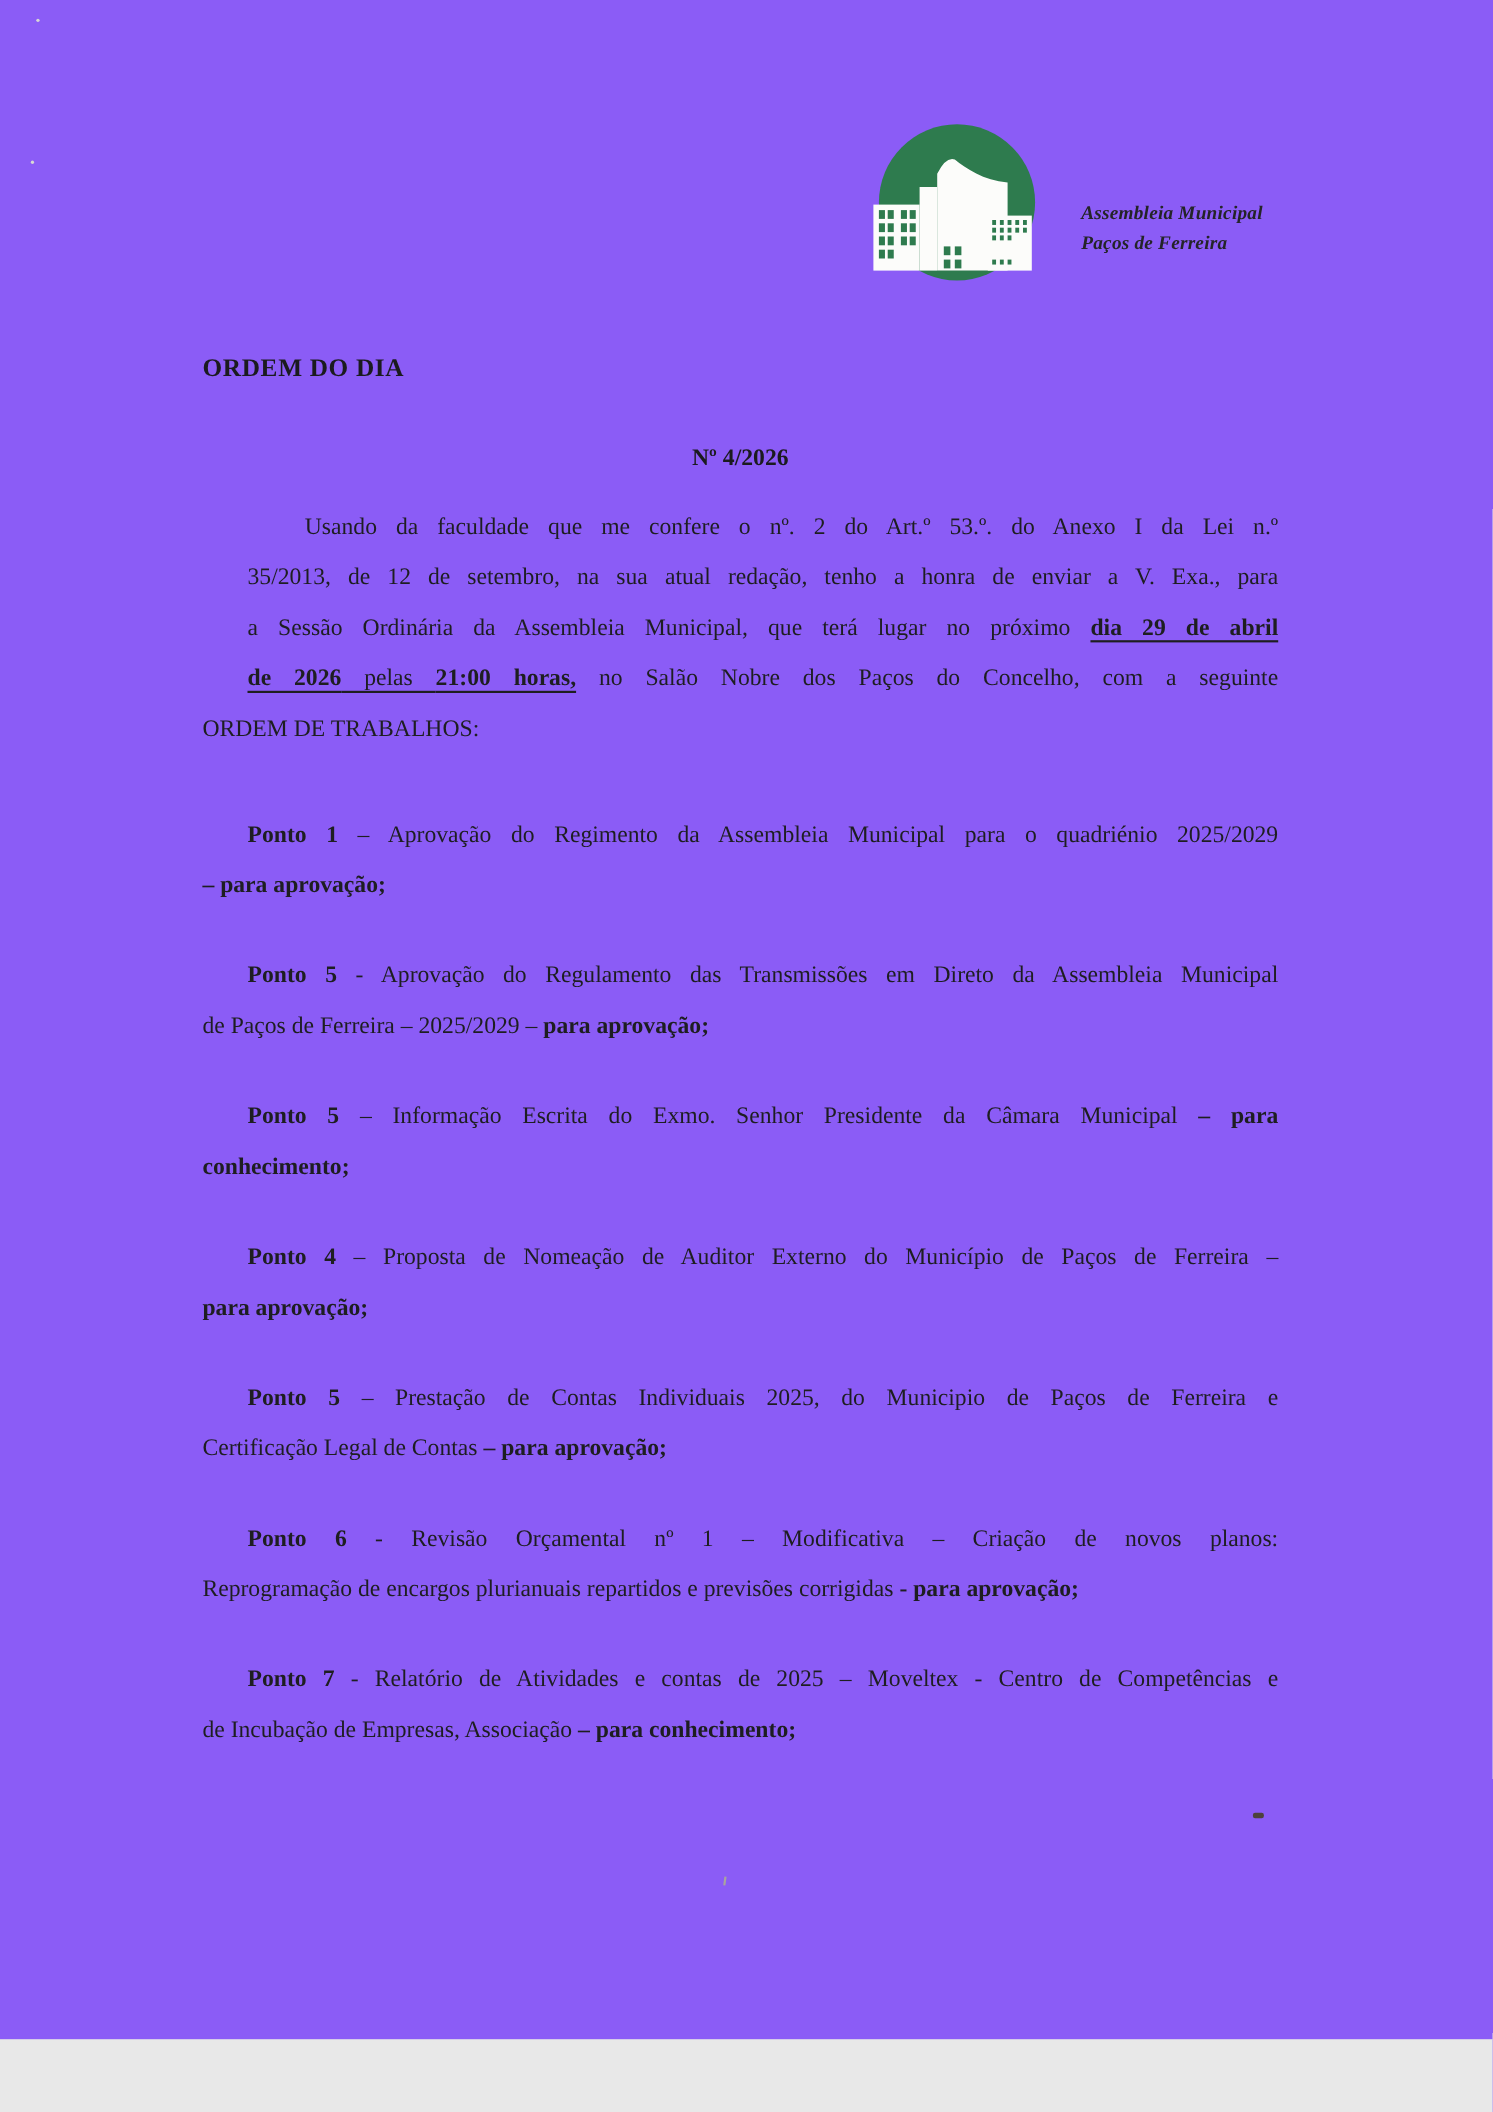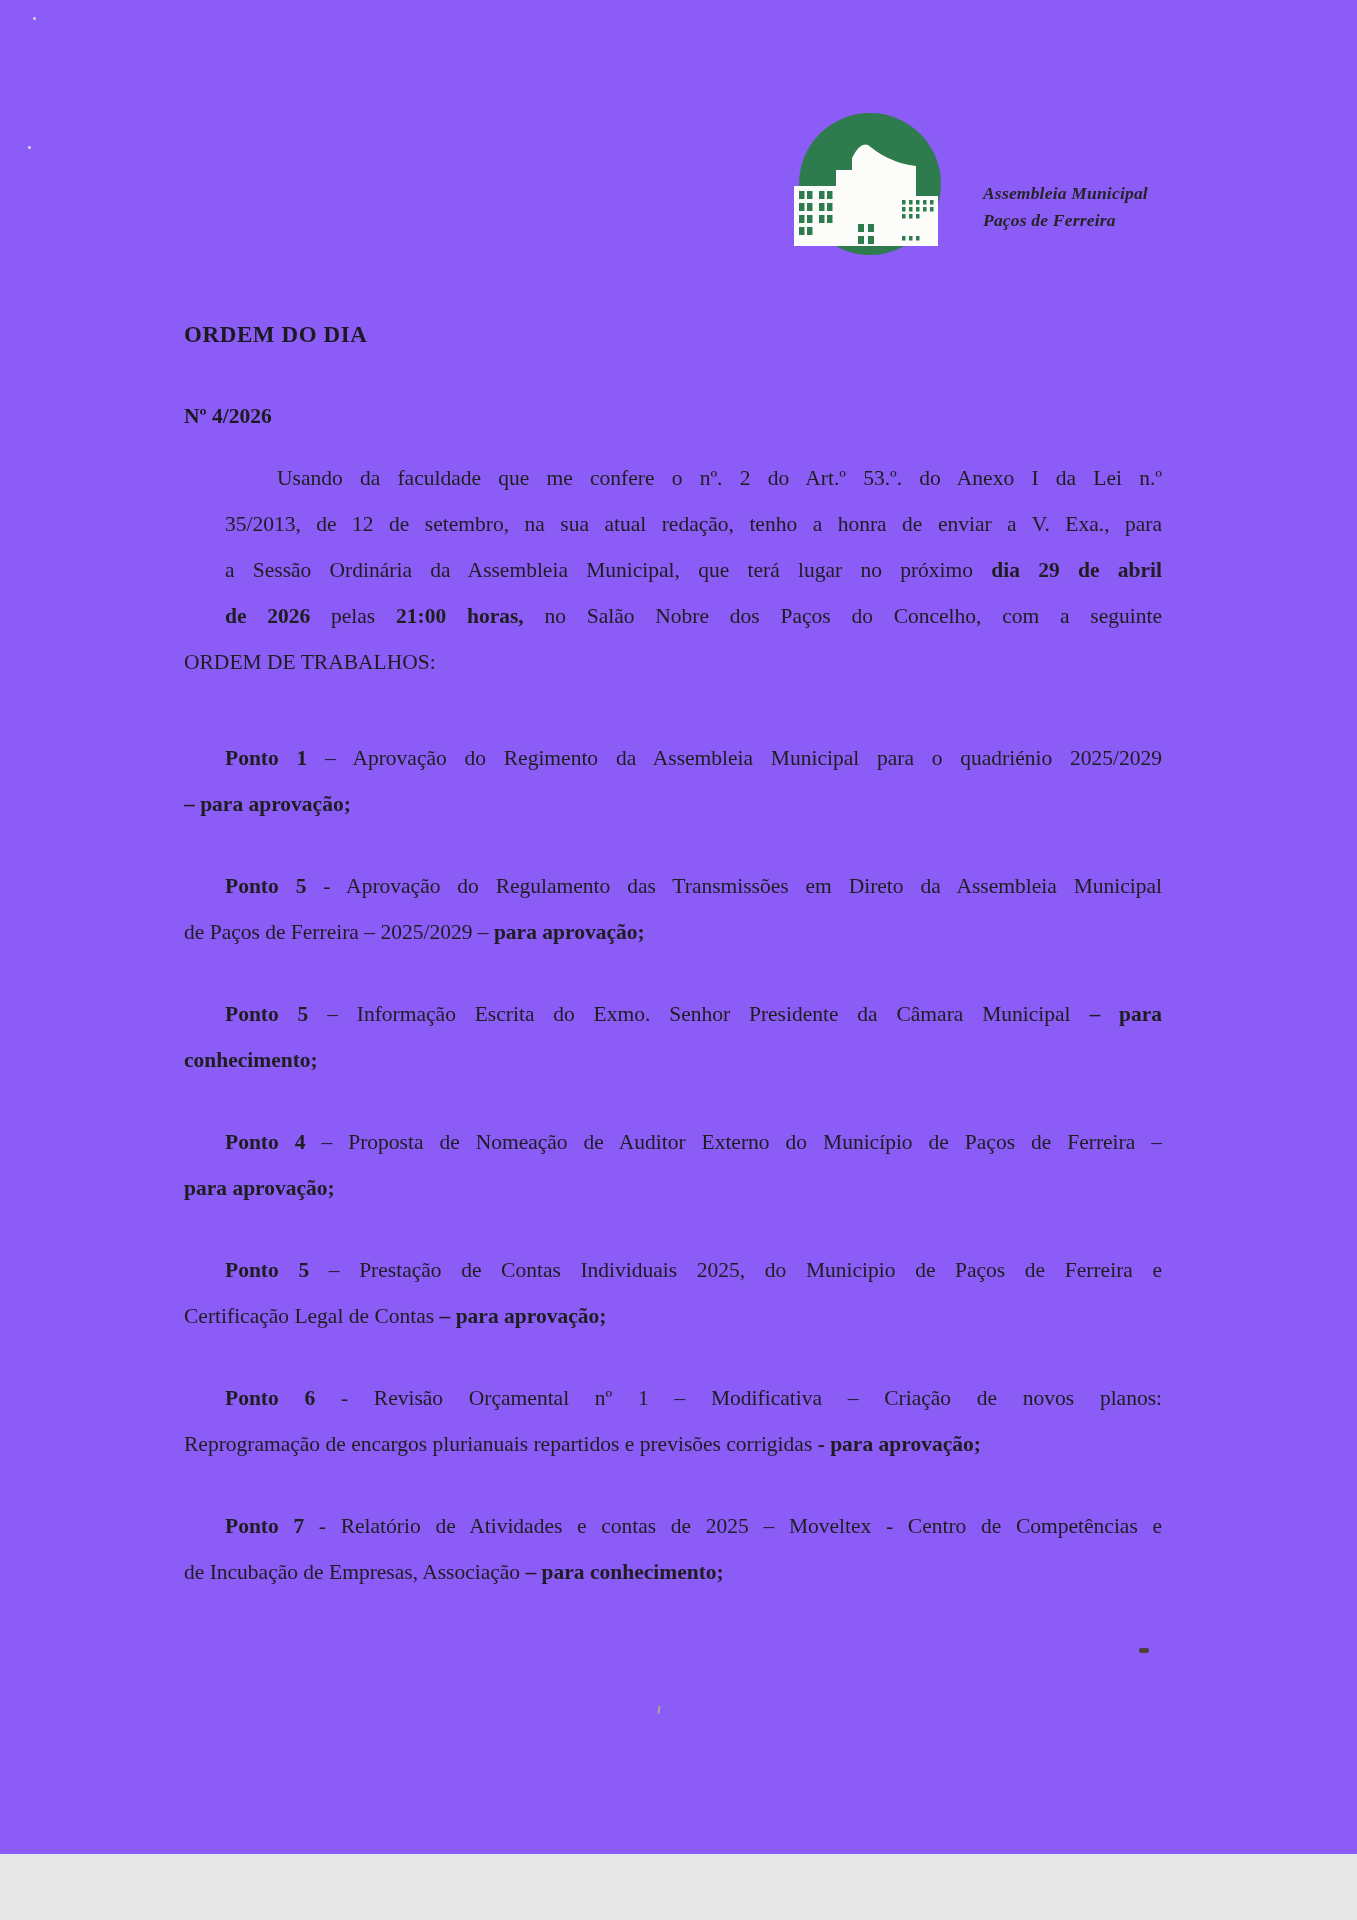--- a/index.html
+++ b/index.html
@@ -21,31 +21,31 @@
   }
   
   .title {
     position:absolute; left:184px; top:320px; width:978px;
     margin:0; text-align:left;
     font-size:23px; font-weight:bold; letter-spacing:0.6px;
     line-height:30px; color:#1b1b1f;
   }
   .doc-number {
     position:absolute; left:184px; top:404px; width:978px;
-    text-align:left; font-size:21.5px; font-weight:bold; color:#1b1b1f;
+    text-align:center; font-size:21.5px; font-weight:bold; color:#1b1b1f;
   }
   
   .textblock { position:absolute; left:184px; width:978px; }
   .intro  { top:455px; }
   .agenda { top:735px; }
   .line { font-size:21.5px; line-height:46px; white-space:normal; }
   .line.just { text-align:justify; text-align-last:justify;margin-left:41px; }
   .line.indent { text-indent:52px; }
   .b { font-weight:bold; }
-  .u { text-decoration-thickness:2.2px; text-underline-offset:5px; }
+  .u { text-decoration:underline; text-decoration-thickness:2.2px; text-underline-offset:5px; }
   .ponto { margin-bottom:36px; }
   
   .artifact { position:absolute; }
   .artifact.dash { left:1139px; top:1648px; width:10px; height:5px; background:#4d423c; border-radius:2px; }
   .artifact.tick { left:658px; top:1706px; width:2px; height:8px; background:#a9a49e; transform:rotate(8deg); }
   .speck { position:absolute; width:3px; height:3px; border-radius:50%; background:#d8d8d4; }
 </style>
 </head>
 <body>
 

